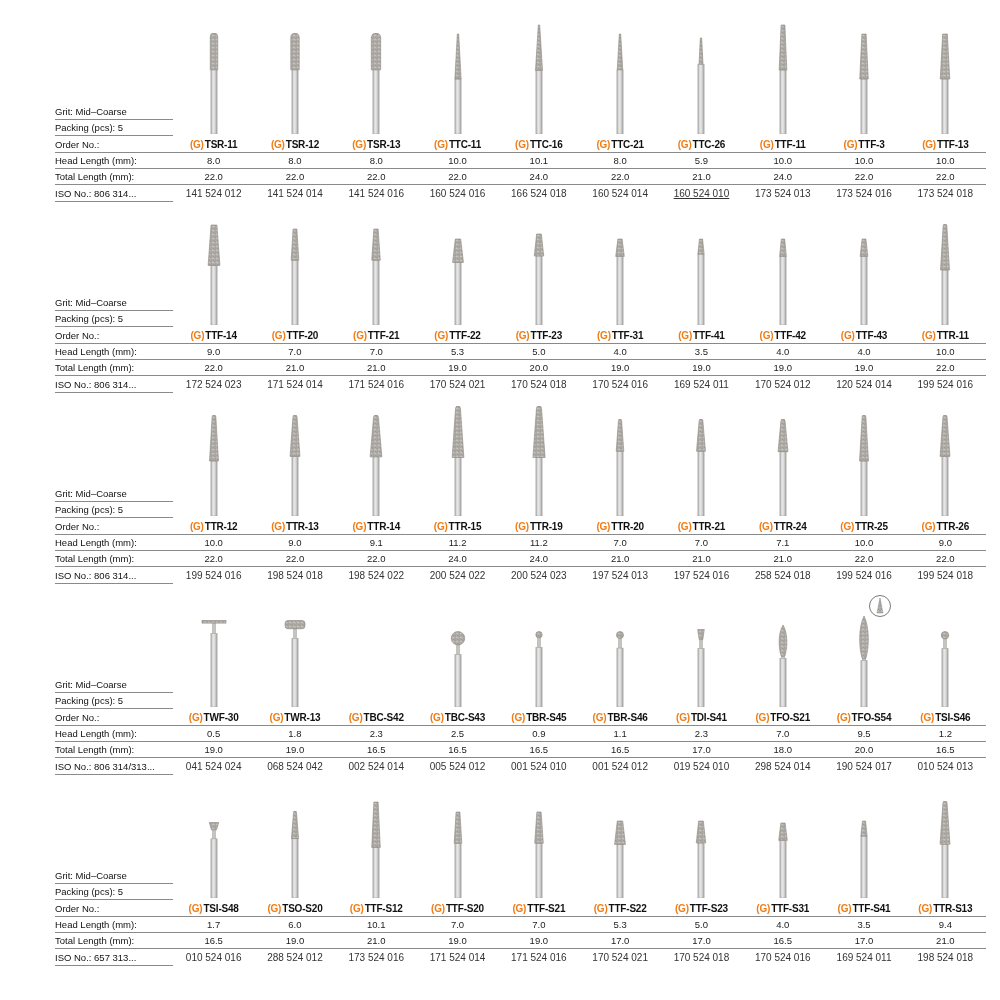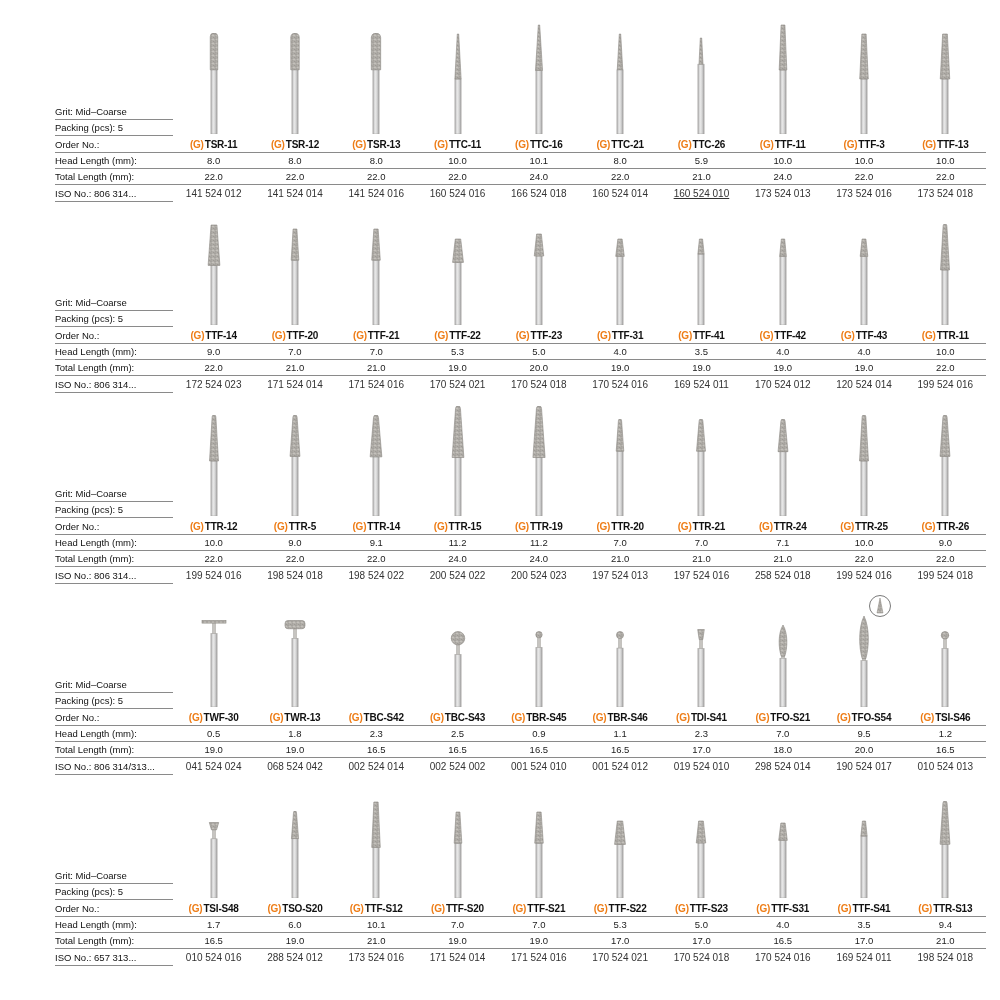--- a/index.html
+++ b/index.html
@@ -337,21 +337,21 @@
       <div class="cell val rule" style="grid-area: 6 / 2;">22.0</div>
       <div class="cell isoV" style="grid-area: 7 / 2;">199 524 016</div>
       <div class="bur-cell" style="grid-area: 1 / 3 / 4;">
         <svg width="64" height="101" viewBox="0 0 64 101">
           <rect x="28.9" y="41.4" width="6.2" height="59.6" fill="url(#shankGrad)" stroke="#9e9c98" stroke-width="0.5"></rect>
           <path d="M 27.060000000000002 41.4 L 29.9252 2.0747999999999998 A 2.0747999999999998 2.0747999999999998 0 0 1 34.074799999999996 2.0747999999999998 L 36.94 41.4 Z" fill="url(#grit)" stroke="#8a8781" stroke-width="0.6"></path>
         </svg>
       </div>
       <div class="cell model rule" style="grid-area: 4 / 3;">
         <span class="pfx">(G)</span>
-        <span>TTR-5</span>
+        <span>TTR-13</span>
       </div>
       <div class="cell val rule" style="grid-area: 5 / 3;">9.0</div>
       <div class="cell val rule" style="grid-area: 6 / 3;">22.0</div>
       <div class="cell isoV" style="grid-area: 7 / 3;">198 524 018</div>
       <div class="bur-cell" style="grid-area: 1 / 4 / 4;">
         <svg width="64" height="101" viewBox="0 0 64 101">
           <rect x="28.9" y="41.85999999999999" width="6.2" height="59.14000000000001" fill="url(#shankGrad)" stroke="#9e9c98" stroke-width="0.5"></rect>
           <path d="M 26.14 41.85999999999999 L 29.538800000000002 2.4612 A 2.4612 2.4612 0 0 1 34.4612 2.4612 L 37.86 41.85999999999999 Z" fill="url(#grit)" stroke="#8a8781" stroke-width="0.6"></path>
         </svg>
       </div>
@@ -502,21 +502,21 @@
           <rect x="28.9" y="23.5" width="6.2" height="52.5" fill="url(#shankGrad)" stroke="#9e9c98" stroke-width="0.5"></rect>
           <circle cx="32" cy="7.25" r="6.75" fill="url(#grit)" stroke="#8a8781" stroke-width="0.6"></circle>
         </svg>
       </div>
       <div class="cell model rule" style="grid-area: 4 / 5;">
         <span class="pfx">(G)</span>
         <span>TBC-S43</span>
       </div>
       <div class="cell val rule" style="grid-area: 5 / 5;">2.5</div>
       <div class="cell val rule" style="grid-area: 6 / 5;">16.5</div>
-      <div class="cell isoV" style="grid-area: 7 / 5;">002 524 002</div>
+      <div class="cell isoV" style="grid-area: 7 / 5;">005 524 012</div>
       <div class="bur-cell" style="grid-area: 1 / 6 / 4;">
         <svg width="64" height="76" viewBox="0 0 64 76">
           <rect x="30.3" y="5.4" width="3.4" height="11.999999999999998" fill="#c6c4c0" stroke="#a7a5a1" stroke-width="0.4"></rect>
           <rect x="28.9" y="16.4" width="6.2" height="59.6" fill="url(#shankGrad)" stroke="#9e9c98" stroke-width="0.5"></rect>
           <circle cx="32" cy="3.7" r="3.2" fill="url(#grit)" stroke="#8a8781" stroke-width="0.6"></circle>
         </svg>
       </div>
       <div class="cell model rule" style="grid-area: 4 / 6;">
         <span class="pfx">(G)</span>
         <span>TBR-S45</span>

